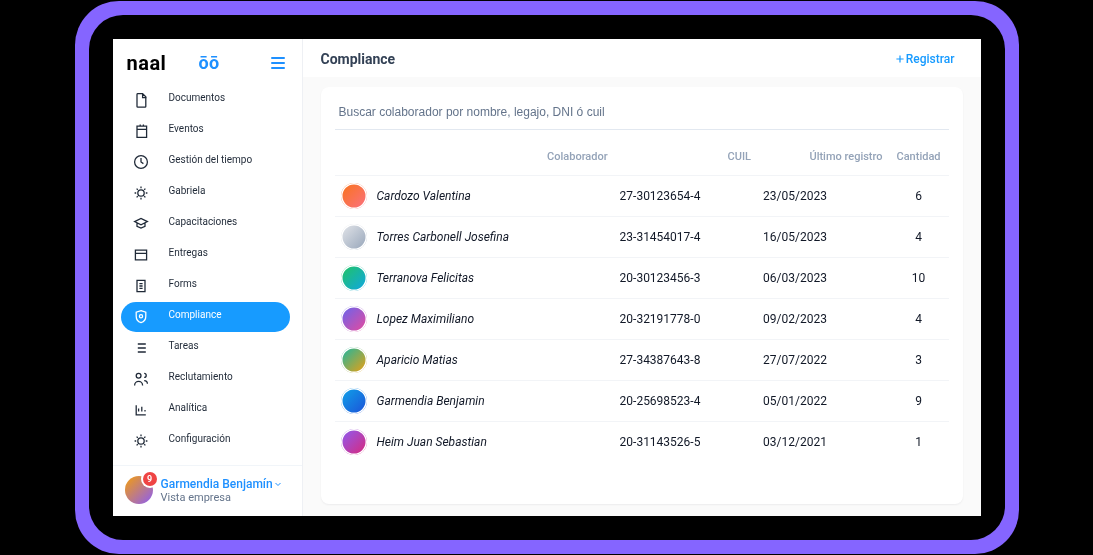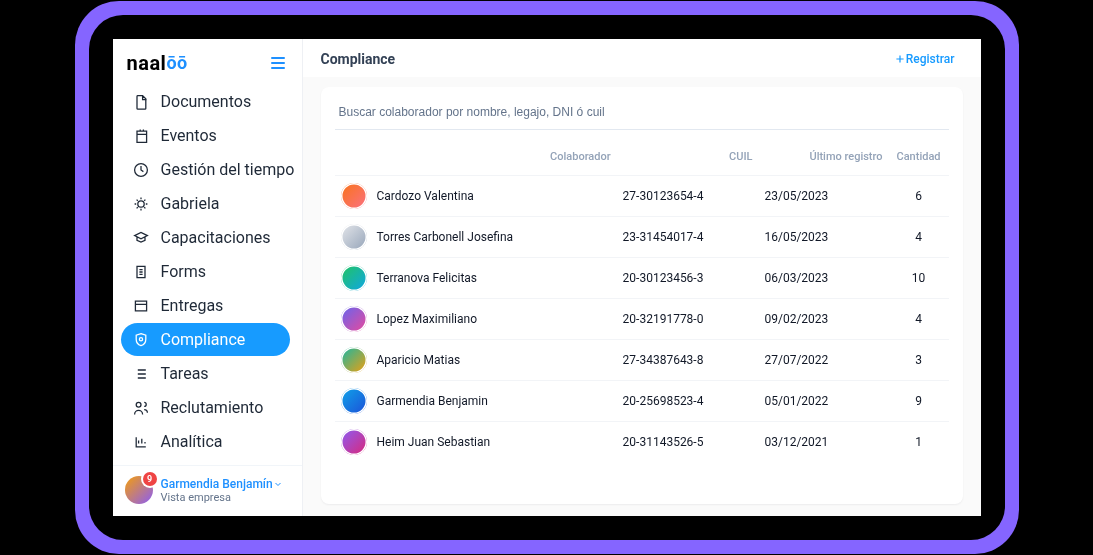--- a/index.html
+++ b/index.html
@@ -52,20 +52,21 @@
     padding: 12px 12px 10px 14px;
   }
   .logo { display: flex; align-items: baseline; font-weight: 700; }
   .logo-text { font-size: 20px; letter-spacing: 0.5px; color: #000; }
   .logo-eyes {
     color: #1e90ff;
     font-size: 18px;
     line-height: 0;
     position: relative;
     top: -1px;
+    margin-left: 32px;
   }
   .hamburger {
     width: 24px; height: 24px;
     display: flex; flex-direction: column; justify-content: center; align-items: center;
     gap: 3px; cursor: pointer;
     border-radius: 6px;
   }
   .hamburger span {
     width: 14px; height: 2px; border-radius: 2px; background: #1e90ff;
   }
@@ -75,26 +76,26 @@
     overflow-y: auto;
     position: relative;
     padding-right: 4px;
   }
   .sidebar-scroll::-webkit-scrollbar { width: 6px; }
   .sidebar-scroll::-webkit-scrollbar-thumb { background: #c9cdd6; border-radius: 3px; }
 
   .nav { list-style: none; padding: 0 8px 4px 8px; }
   .nav-item {
     display: flex;
-    align-items: center;
-    gap: 12px;
+    align-items: flex-start;
+    gap: 20px;
     padding: 7px 12px;
     border-radius: 18px;
     cursor: pointer;
-    font-size: 16px;
+    font-size: 10px;
     color: #1f2937;
     margin-bottom: 1px;
     white-space: nowrap;
   }
   .nav-item.active {
     background: #179bff;
     color: #fff;
   }
   .nav-icon {
     width: 16px; height: 16px;
@@ -178,21 +179,21 @@
   tbody td {
     font-size: 12px;
     color: #111827;
     padding: 7px 6px;
     border-top: 1px solid #f2f4f7;
     white-space: nowrap;
   }
   td.qty { text-align: center; width: 60px; }
   th.qty { text-align: center; width: 60px; }
 
-  .colab-cell { display: flex; align-items: center; gap: 10px; }
+  .colab-cell { display: flex; align-items: center; gap: 10px; font-style: italic; }
   .av {
     width: 26px; height: 26px; border-radius: 50%;
     flex-shrink: 0;
     box-shadow: 0 0 0 1.5px #fff inset;
   }
   .av.c0 { background: linear-gradient(135deg,#f97316,#fb7185); }
   .av.c1 { background: linear-gradient(135deg,#e5e7eb,#94a3b8); }
   .av.c2 { background: linear-gradient(135deg,#22c55e,#0ea5e9); }
   .av.c3 { background: linear-gradient(135deg,#6366f1,#ec4899); }
   .av.c4 { background: linear-gradient(135deg,#14b8a6,#f59e0b); }
@@ -258,32 +259,32 @@
                   <span class="nav-icon">
                     <svg viewBox="0 0 20 20">
                       <path d="M2 7l8-4 8 4-8 4-8-4zM5 9v4l5 2 5-2V9"></path>
                     </svg>
                   </span>
                   <span>Capacitaciones</span>
                 </li>
                 <li class="nav-item">
                   <span class="nav-icon">
                     <svg viewBox="0 0 20 20">
+                      <path d="M3 4h14v12H3zM3 8h14"></path>
+                    </svg>
+                  </span>
+                  <span>Entregas</span>
+                </li>
+                <li class="nav-item">
+                  <span class="nav-icon">
+                    <svg viewBox="0 0 20 20">
                       <path d="M5 3h10v14H5zM8 7h4M8 10h4M8 13h4"></path>
                     </svg>
                   </span>
                   <span>Forms</span>
-                </li>
-                <li class="nav-item">
-                  <span class="nav-icon">
-                    <svg viewBox="0 0 20 20">
-                      <path d="M3 4h14v12H3zM3 8h14"></path>
-                    </svg>
-                  </span>
-                  <span>Entregas</span>
                 </li>
                 <li class="nav-item active">
                   <span class="nav-icon">
                     <svg viewBox="0 0 20 20">
                       <path d="M10 2l6 2v5c0 4-3 7-6 8-3-1-6-4-6-8V4l6-2zM10 7a2 2 0 1 0 0 4 2 2 0 0 0 0-4z"></path>
                     </svg>
                   </span>
                   <span>Compliance</span>
                 </li>
                 <li class="nav-item">

